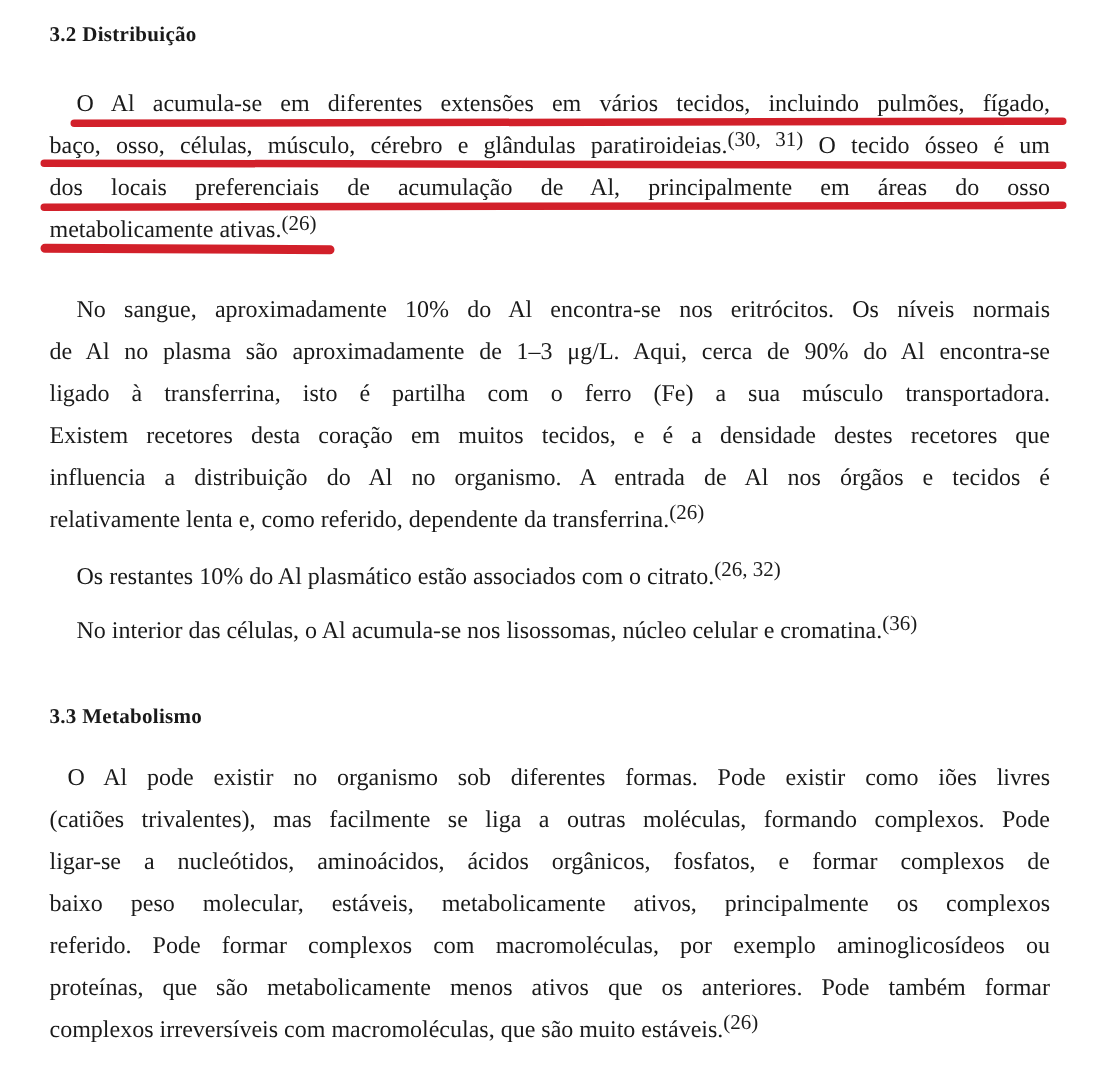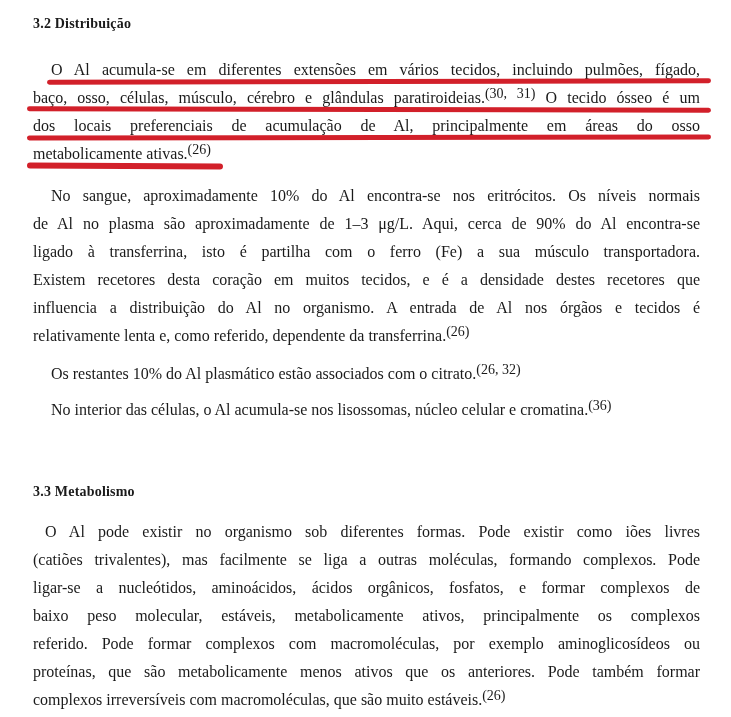--- a/index.html
+++ b/index.html
@@ -9,24 +9,24 @@
     width:731px; height:717px; position:relative; overflow:hidden;
     background:var(--paper); color:var(--ink);
     font-family:"Liberation Serif", "DejaVu Serif", serif;
     padding:10px 31px 0 33px;
   }
   .heading {
     font-size:14px; font-weight:bold; line-height:24px; margin:0;
     letter-spacing:0.2px;
   }
   .h1 { margin-top:2px; }
-  .h2 { margin-top:56px; }
+  .h2 { margin-top:32px; }
   .para { margin:0; }
   .p1 { margin-top:20px; }
-  .p2 { margin-top:14px; }
+  .p2 { margin-top:25px; }
   .p3 { margin-top:10px; }
   .p4 { margin-top:8px; }
   .p5 { margin-top:14px; }
   .ln {
     position:relative; height:28px; line-height:28px; font-size:16px;
     text-align:justify; text-align-last:justify; white-space:normal;
   }
   .ln.short { text-align-last:left; }
   .indent { text-indent:18px; }
   .indent-sm { text-indent:12px; }

